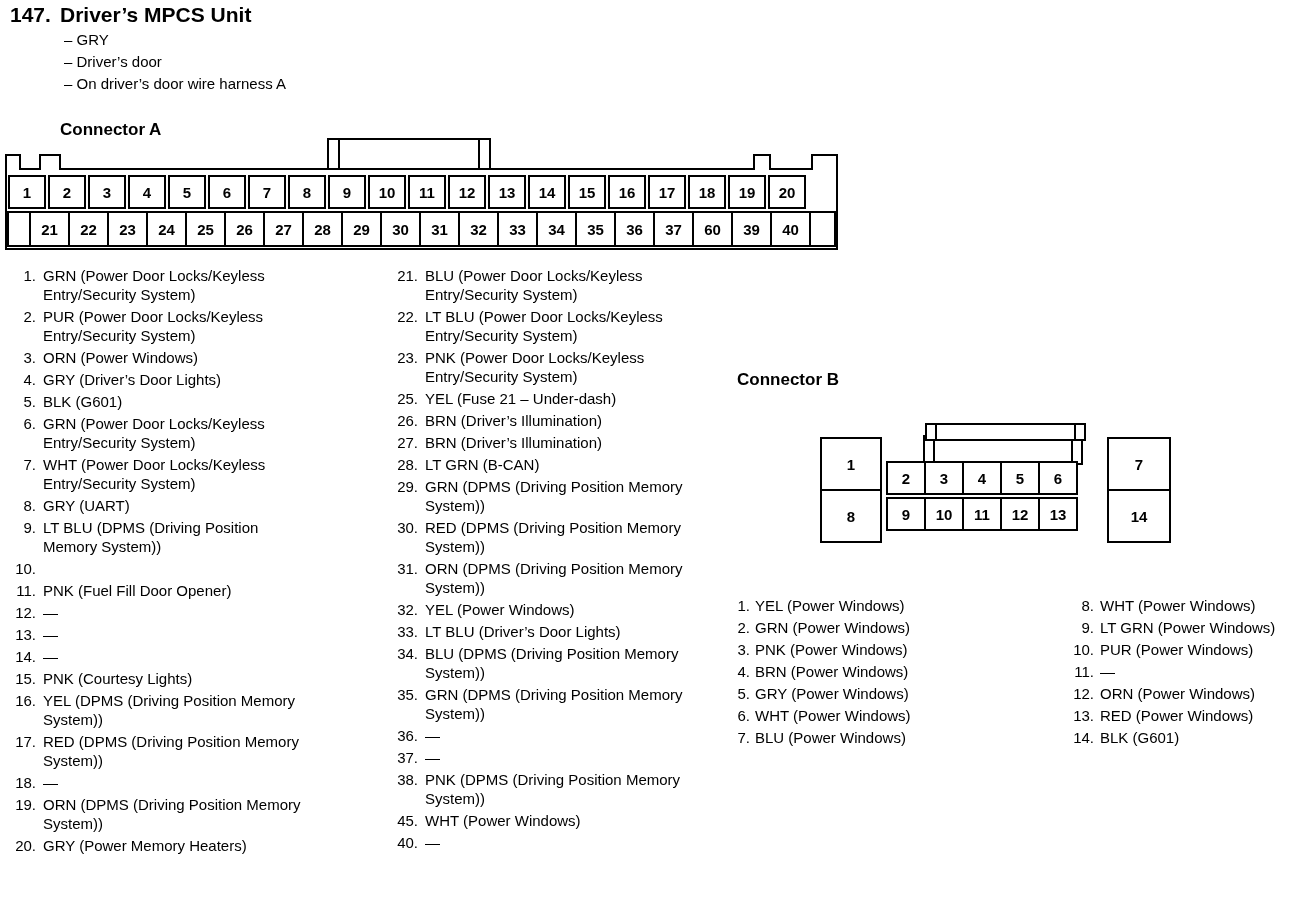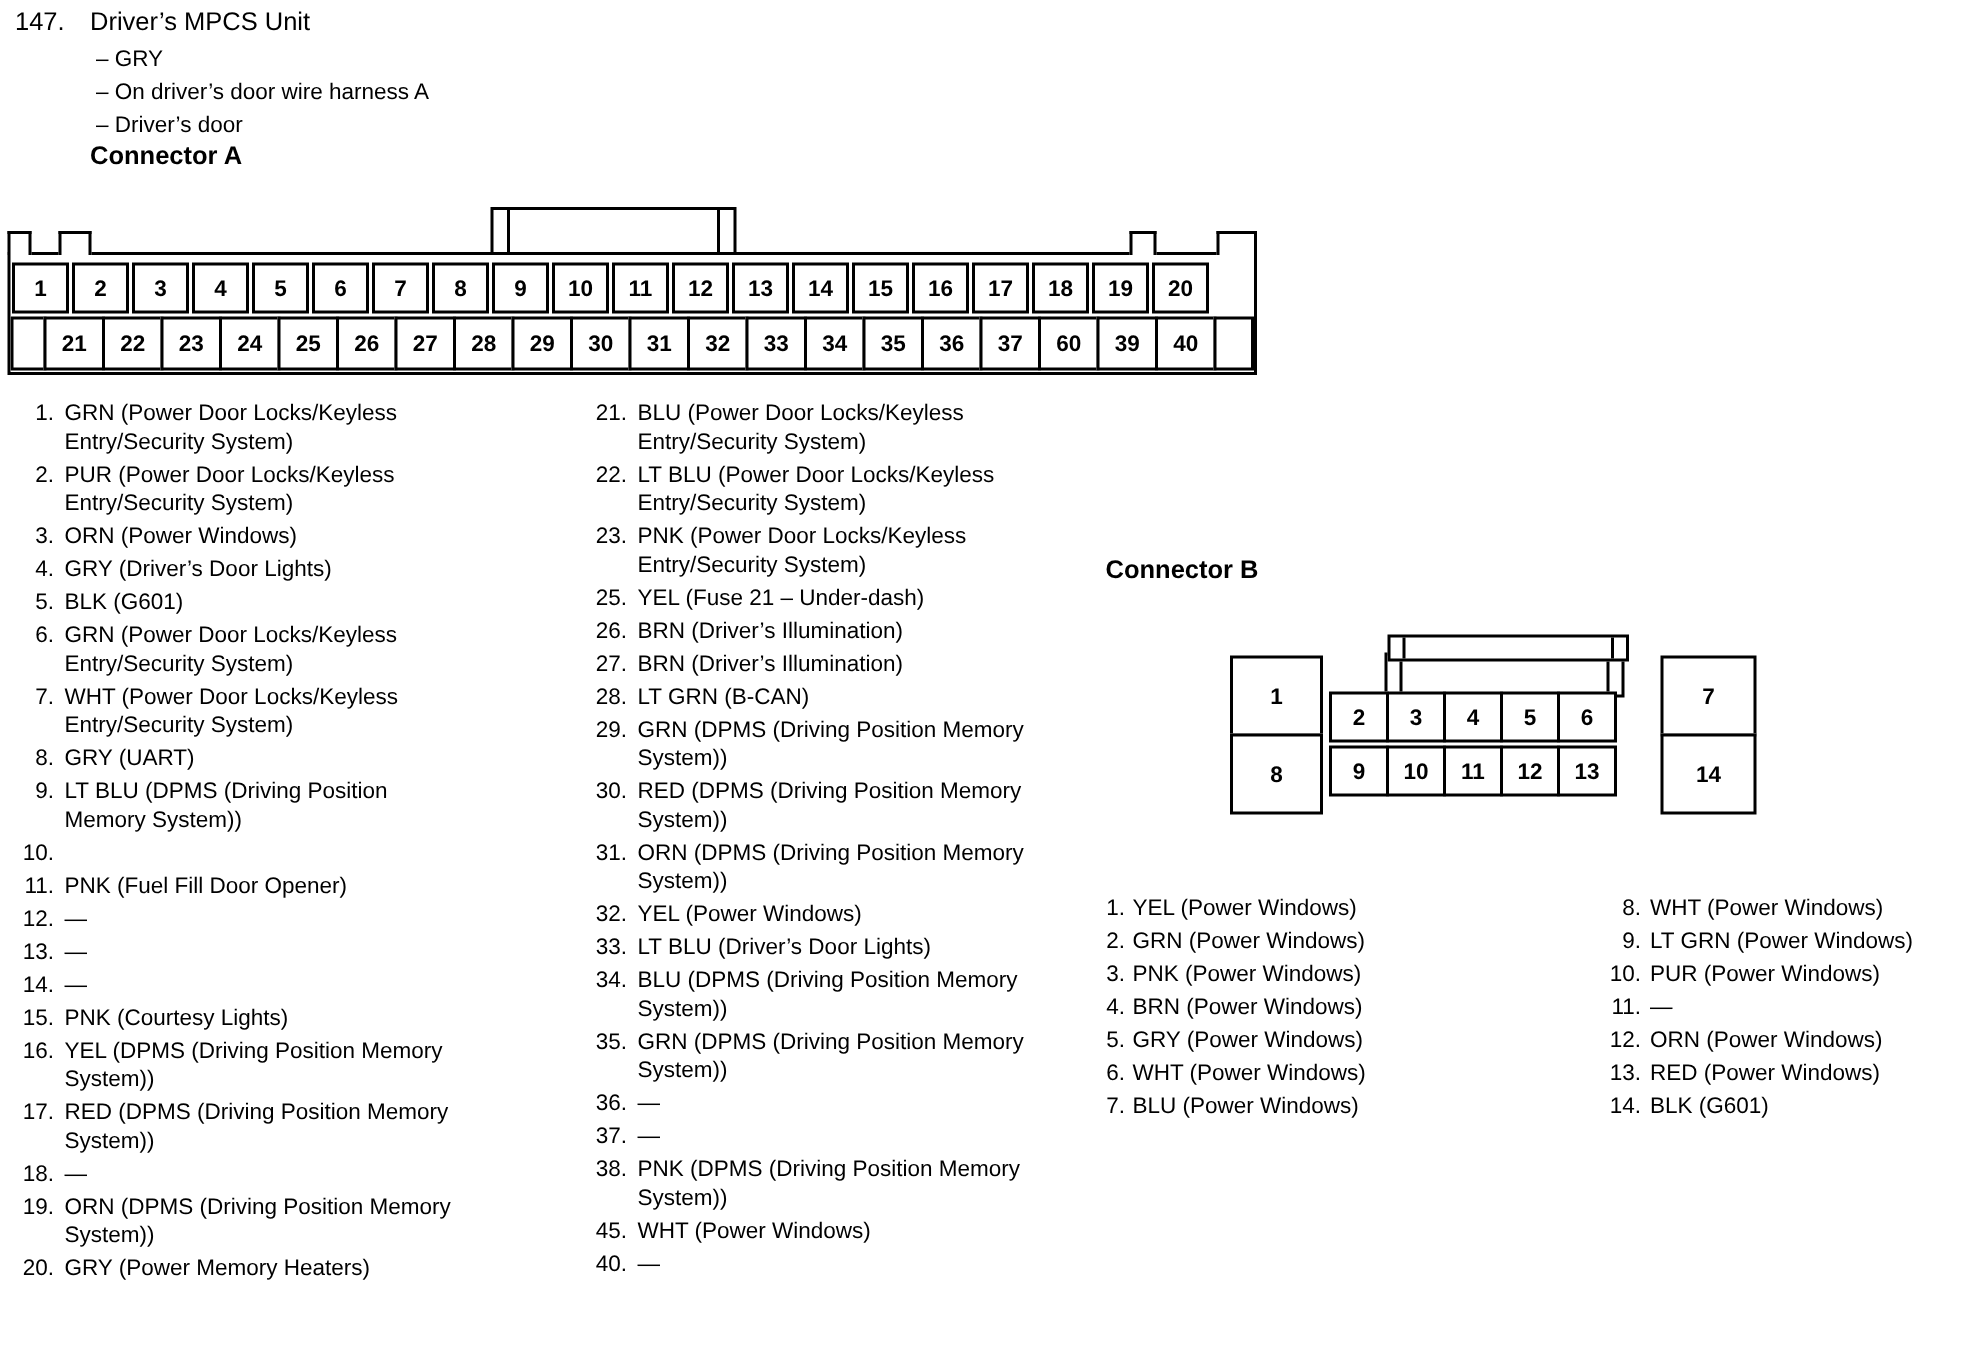--- a/index.html
+++ b/index.html
@@ -2,25 +2,25 @@
 <html><head>
 <meta charset="utf-8">
 <title>Driver's MPCS Unit</title>
 <style>
   html,body{margin:0;padding:0;background:#fff;}
   .page{
     position:relative;width:1312px;height:906px;background:#ffffff;
     font-family:"Liberation Sans","DejaVu Sans",sans-serif;color:#000;overflow:hidden;
   }
   
-  .title-row{position:absolute;left:10px;top:4px;display:flex;font-weight:normal;font-size:17px;line-height:21px;}
+  .title-row{position:absolute;left:10px;top:4px;display:flex;font-weight:bold;font-size:21px;line-height:21px;}
   .title-num{width:50px;}
   .notes{position:absolute;left:64px;top:29px;margin:0;padding:0;list-style:none;font-size:15px;line-height:22px;}
   .conn-heading{position:absolute;font-weight:bold;font-size:17px;line-height:20px;}
-  .conn-a-heading{left:60px;top:94px;}
+  .conn-a-heading{left:60px;top:120px;}
   .conn-b-heading{left:737px;top:370px;text-align:center;}
 
   
   .cell{display:flex;align-items:center;justify-content:center;font-weight:bold;font-size:15px;background:#fff;box-sizing:content-box;}
   ul,ol{margin:0;padding:0;list-style:none;}
 
   
   .conn-a-diagram{position:absolute;left:5px;top:138px;width:833px;height:112px;}
   .ca-shell{position:absolute;left:0;top:30px;width:829px;height:78px;border:2px solid #000;background:#fff;}
   .ca-latch{position:absolute;left:322px;top:0;width:160px;height:30px;border:2px solid #000;background:#fff;}
@@ -85,23 +85,23 @@
 
   <div class="title-row">
     <span class="title-num">147.</span>
     <span class="title-text">Driver’s MPCS Unit</span>
   </div>
 
   <ul class="notes">
 
       <li class="note">– GRY</li>
 
+      <li class="note">– Driver’s door</li>
+
       <li class="note">– On driver’s door wire harness A</li>
-
-      <li class="note">– Driver’s door</li>
     </ul>
 
   <div class="conn-heading conn-a-heading">Connector A</div>
 
   <div class="conn-a-diagram">
     <div class="ca-latch"></div>
     <div class="ca-tab ca-tab1"></div>
     <div class="ca-tab ca-tab2"></div>
     <div class="ca-tab ca-tab3"></div>
     <div class="ca-tab ca-tab4"></div>

